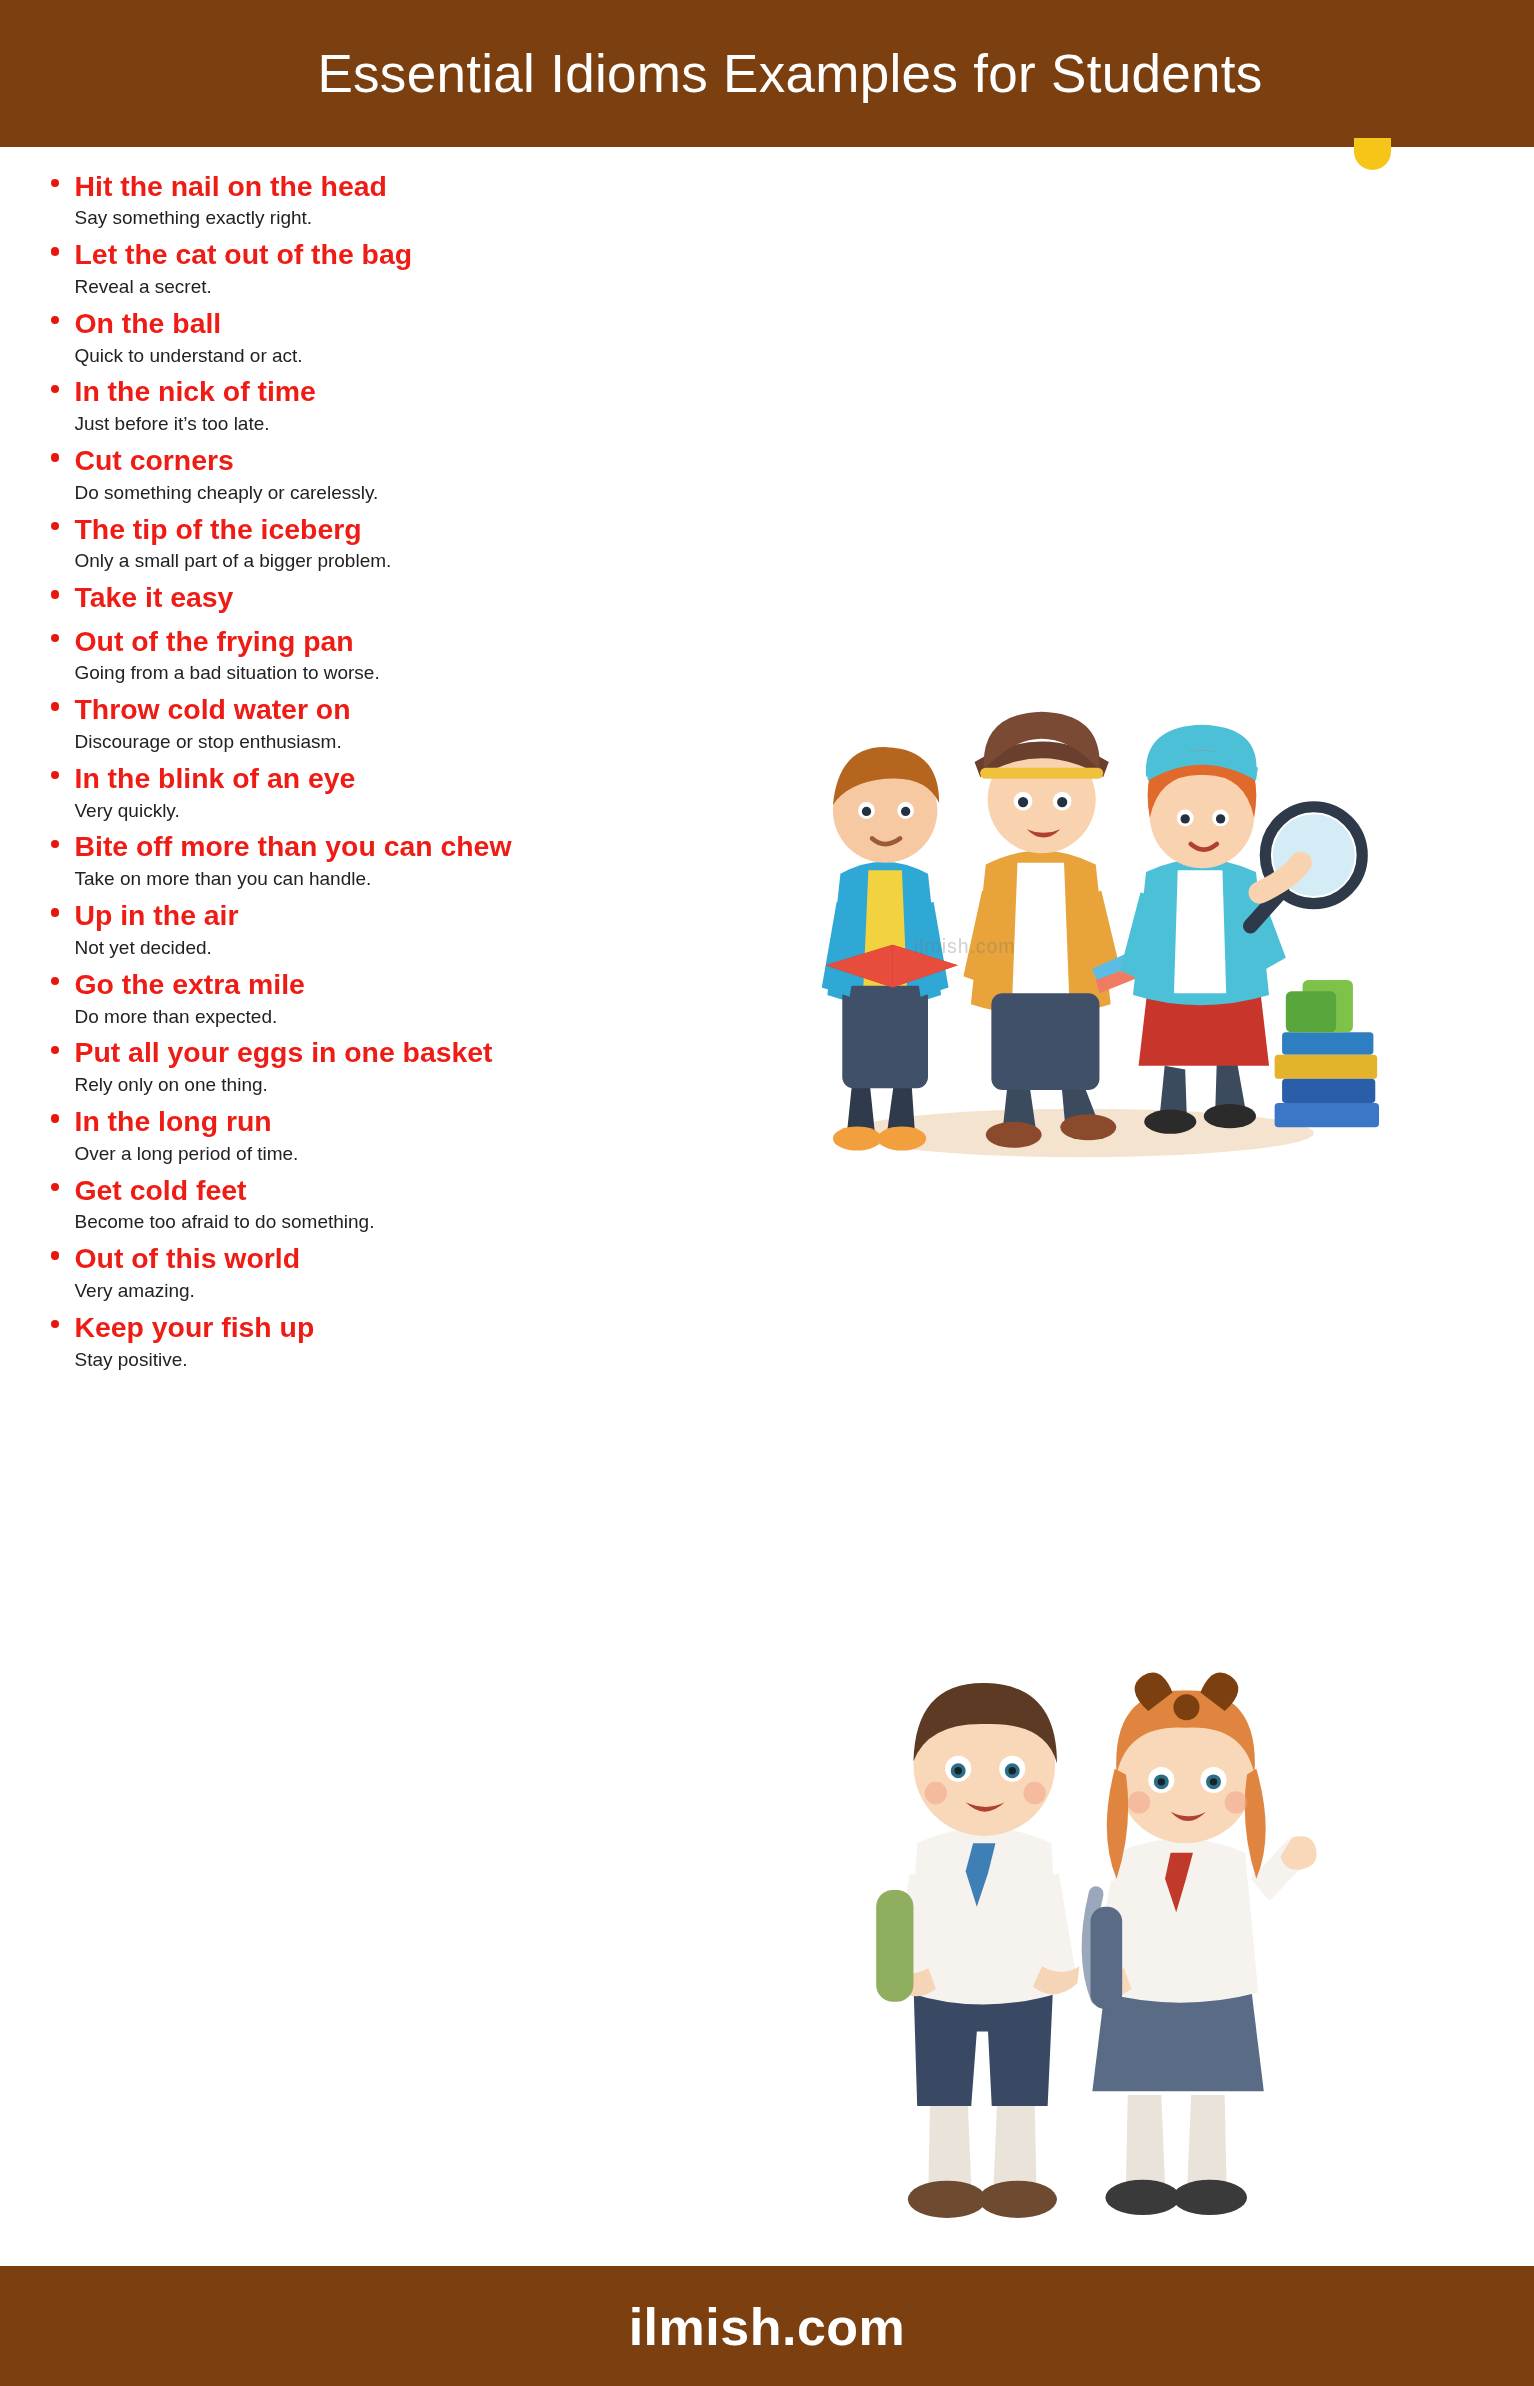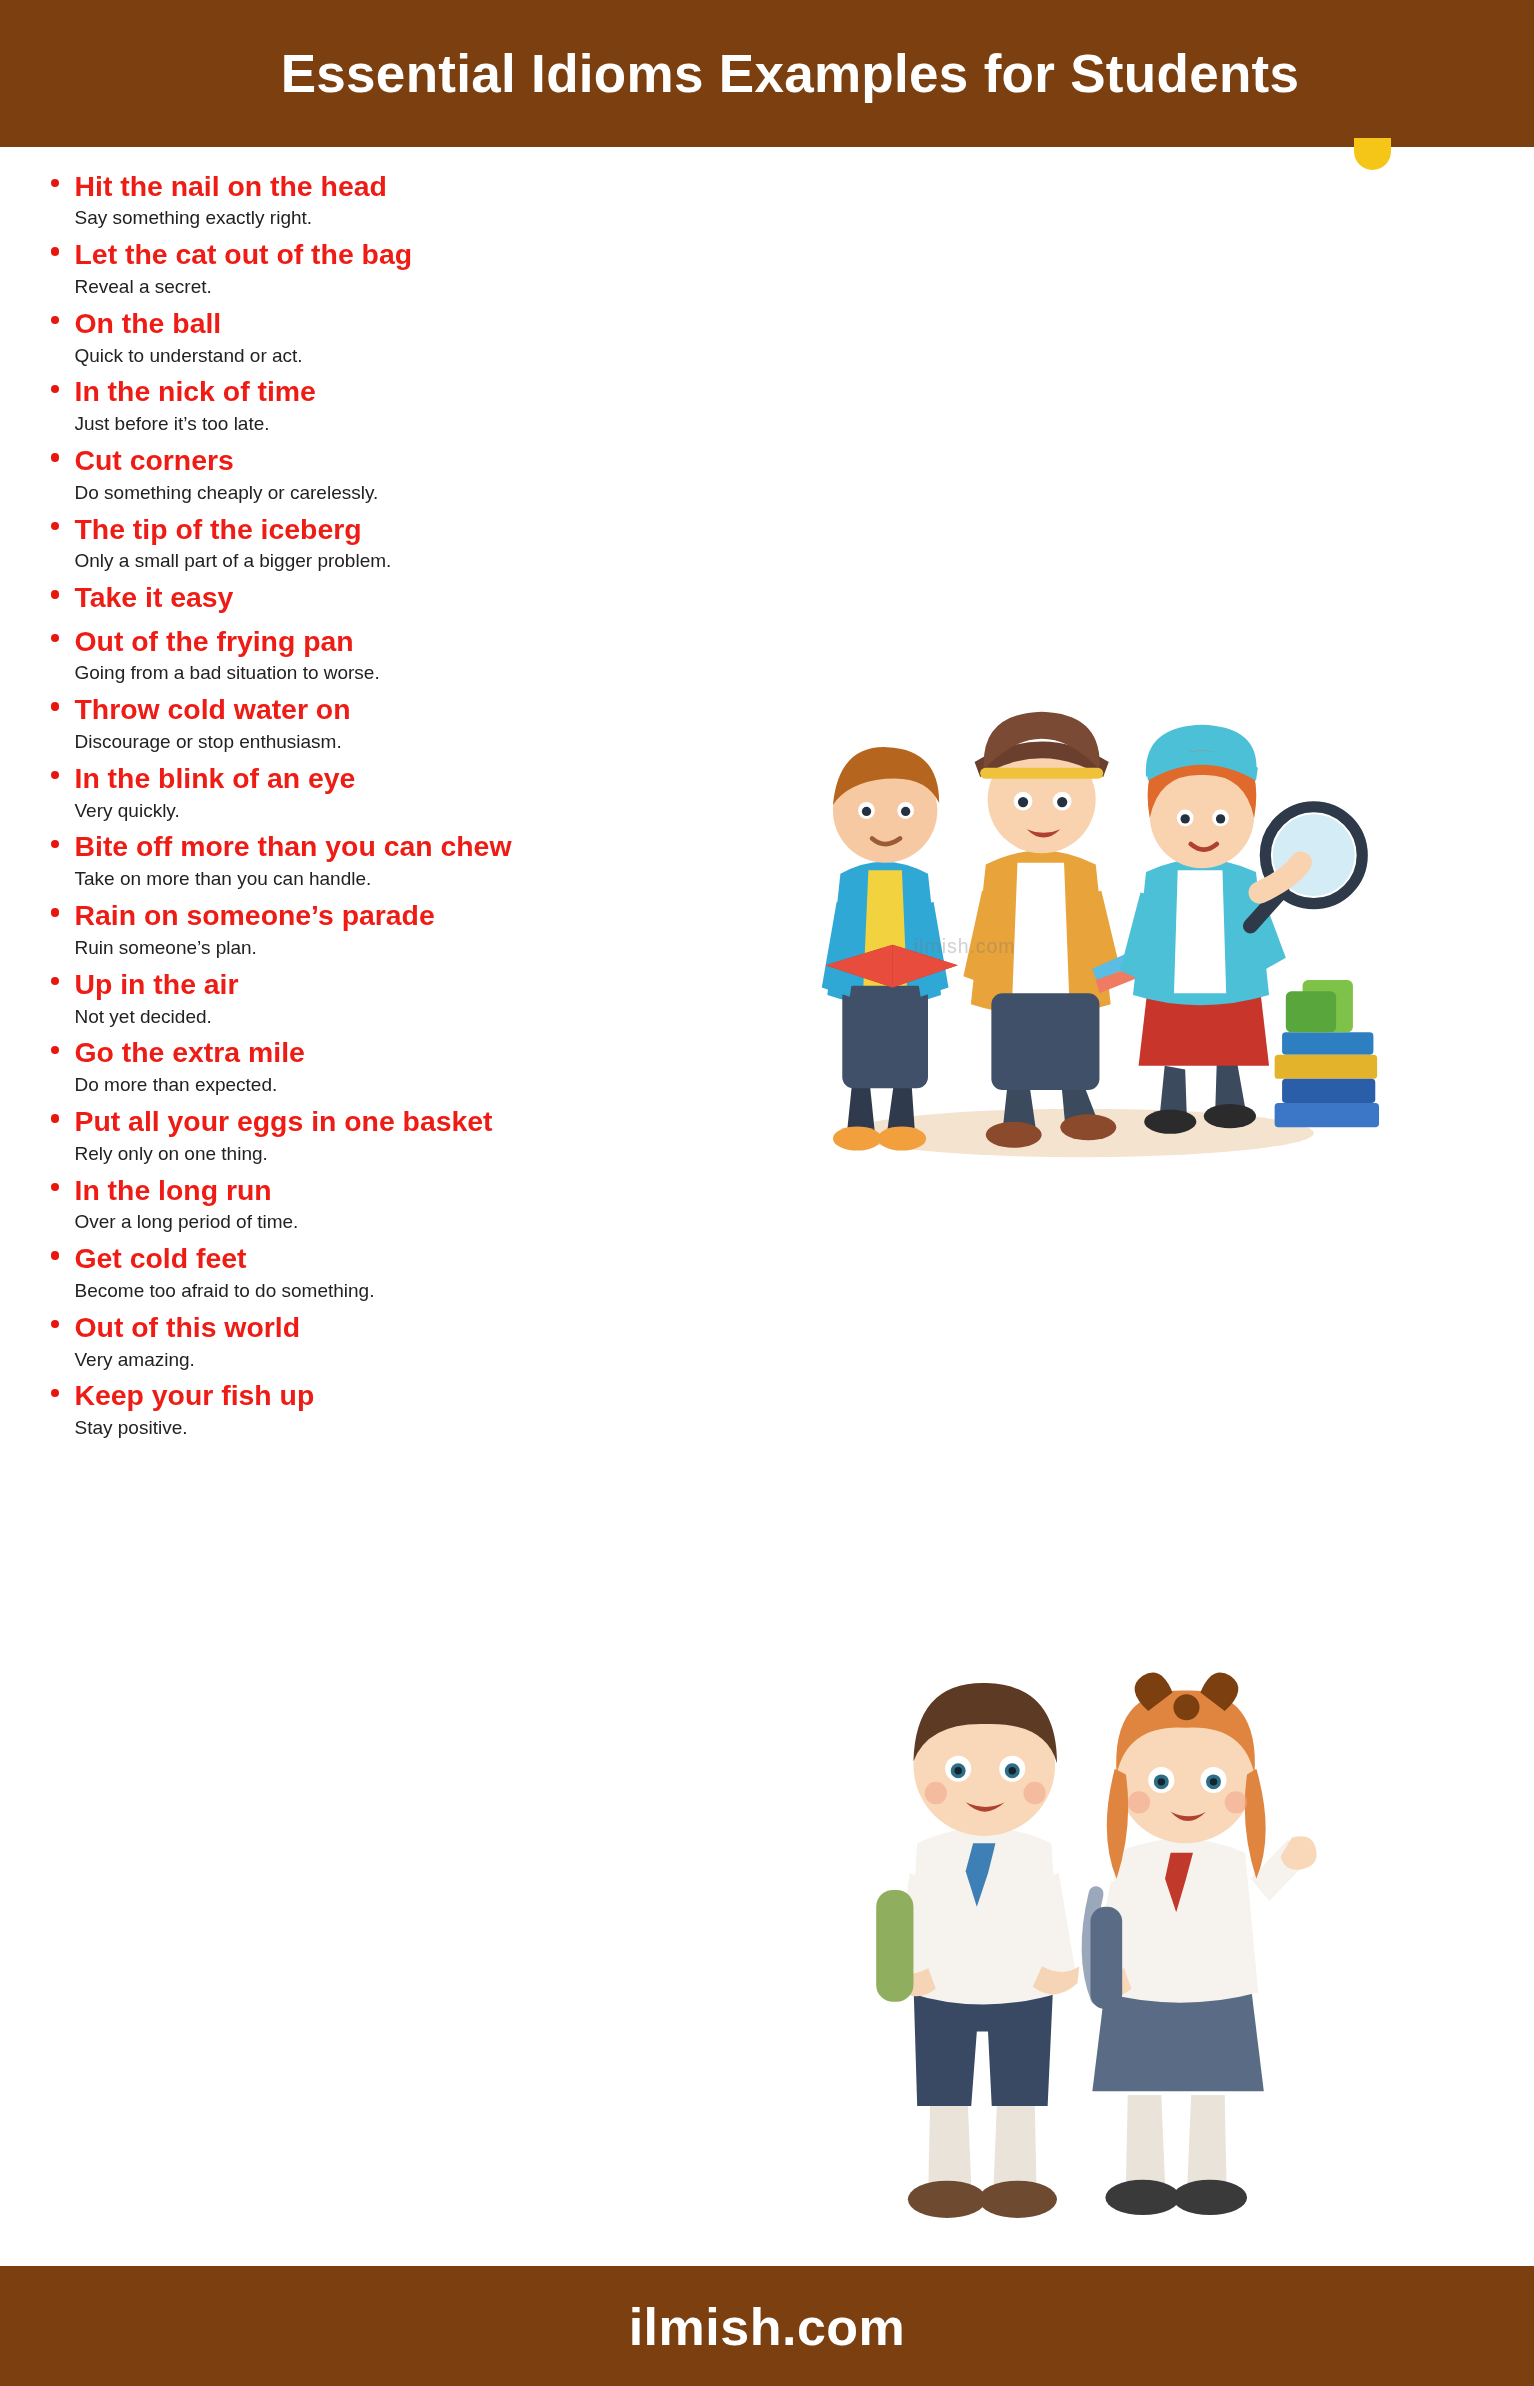--- a/index.html
+++ b/index.html
@@ -24,21 +24,21 @@
     height: 147px;
     background: #7B3F10;
     display: flex;
     align-items: center;
     justify-content: center;
     flex: 0 0 auto;
   }
   .header-title {
     color: #ffffff;
     font-size: 53px;
-    font-weight: bold;
+    font-weight: normal;
     letter-spacing: 0.3px;
     text-align: left;
     line-height: 1.05;
     margin-left: 46px;
   }
   
   .body {
     position: relative;
     flex: 1 1 auto;
     width: 100%;
@@ -192,25 +192,20 @@
         <div class="idiom">In the blink of an eye</div>
         <div class="meaning">Very quickly.</div>
       </div>
 
       <div class="item">
         <span class="bullet"></span>
         <div class="idiom">Bite off more than you can chew</div>
         <div class="meaning">Take on more than you can handle.</div>
       </div>
 
-      <div class="item">
-        <span class="bullet"></span>
-        <div class="idiom">Rain on someone’s parade</div>
-        <div class="meaning">Ruin someone’s plan.</div>
-      </div>
 
       <div class="item">
         <span class="bullet"></span>
         <div class="idiom">Up in the air</div>
         <div class="meaning">Not yet decided.</div>
       </div>
 
       <div class="item">
         <span class="bullet"></span>
         <div class="idiom">Go the extra mile</div>

